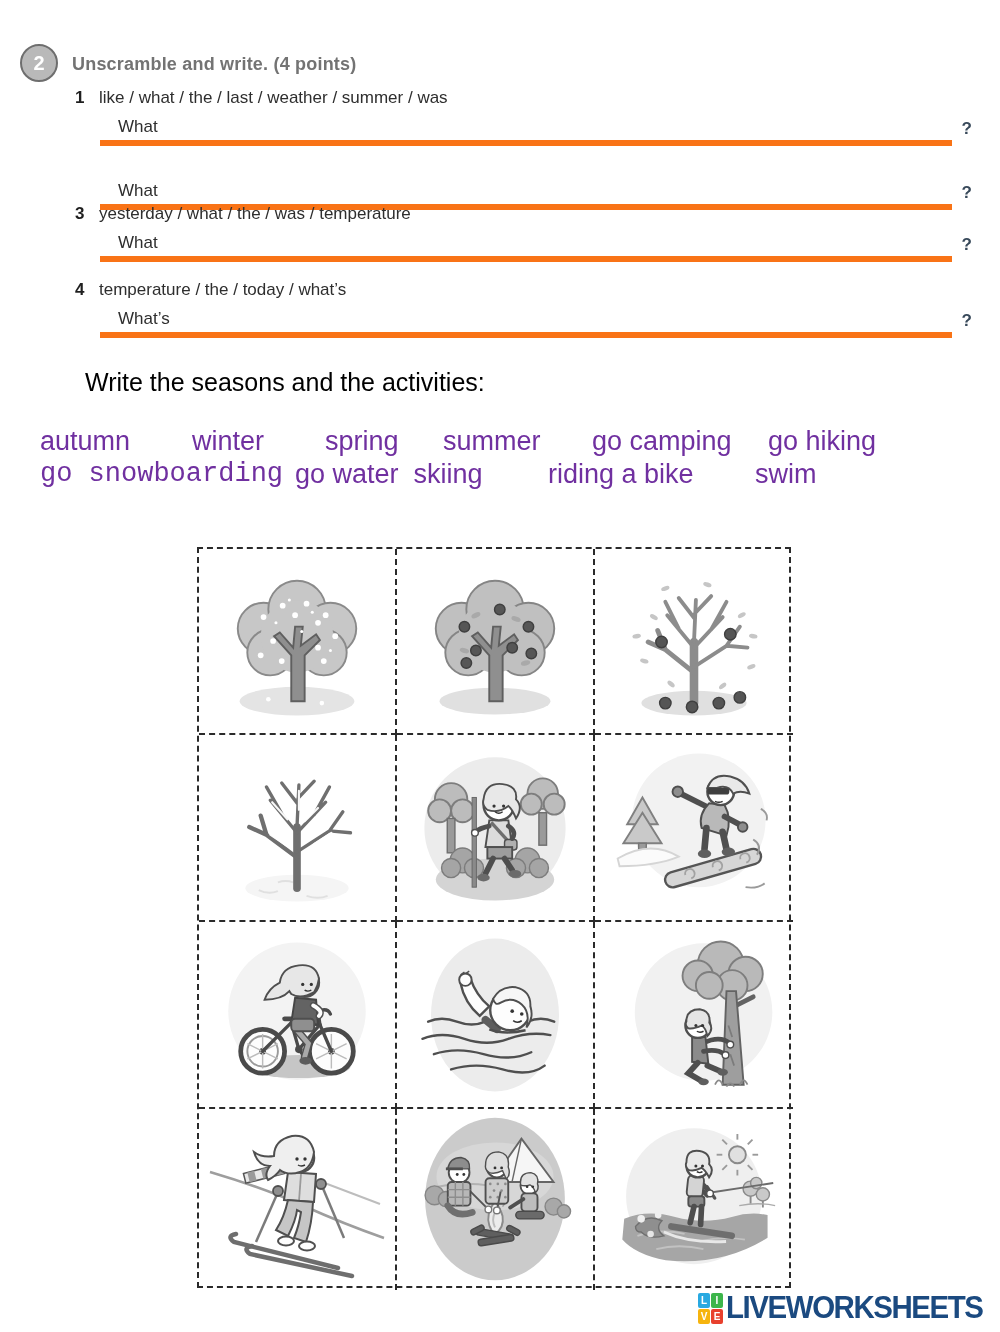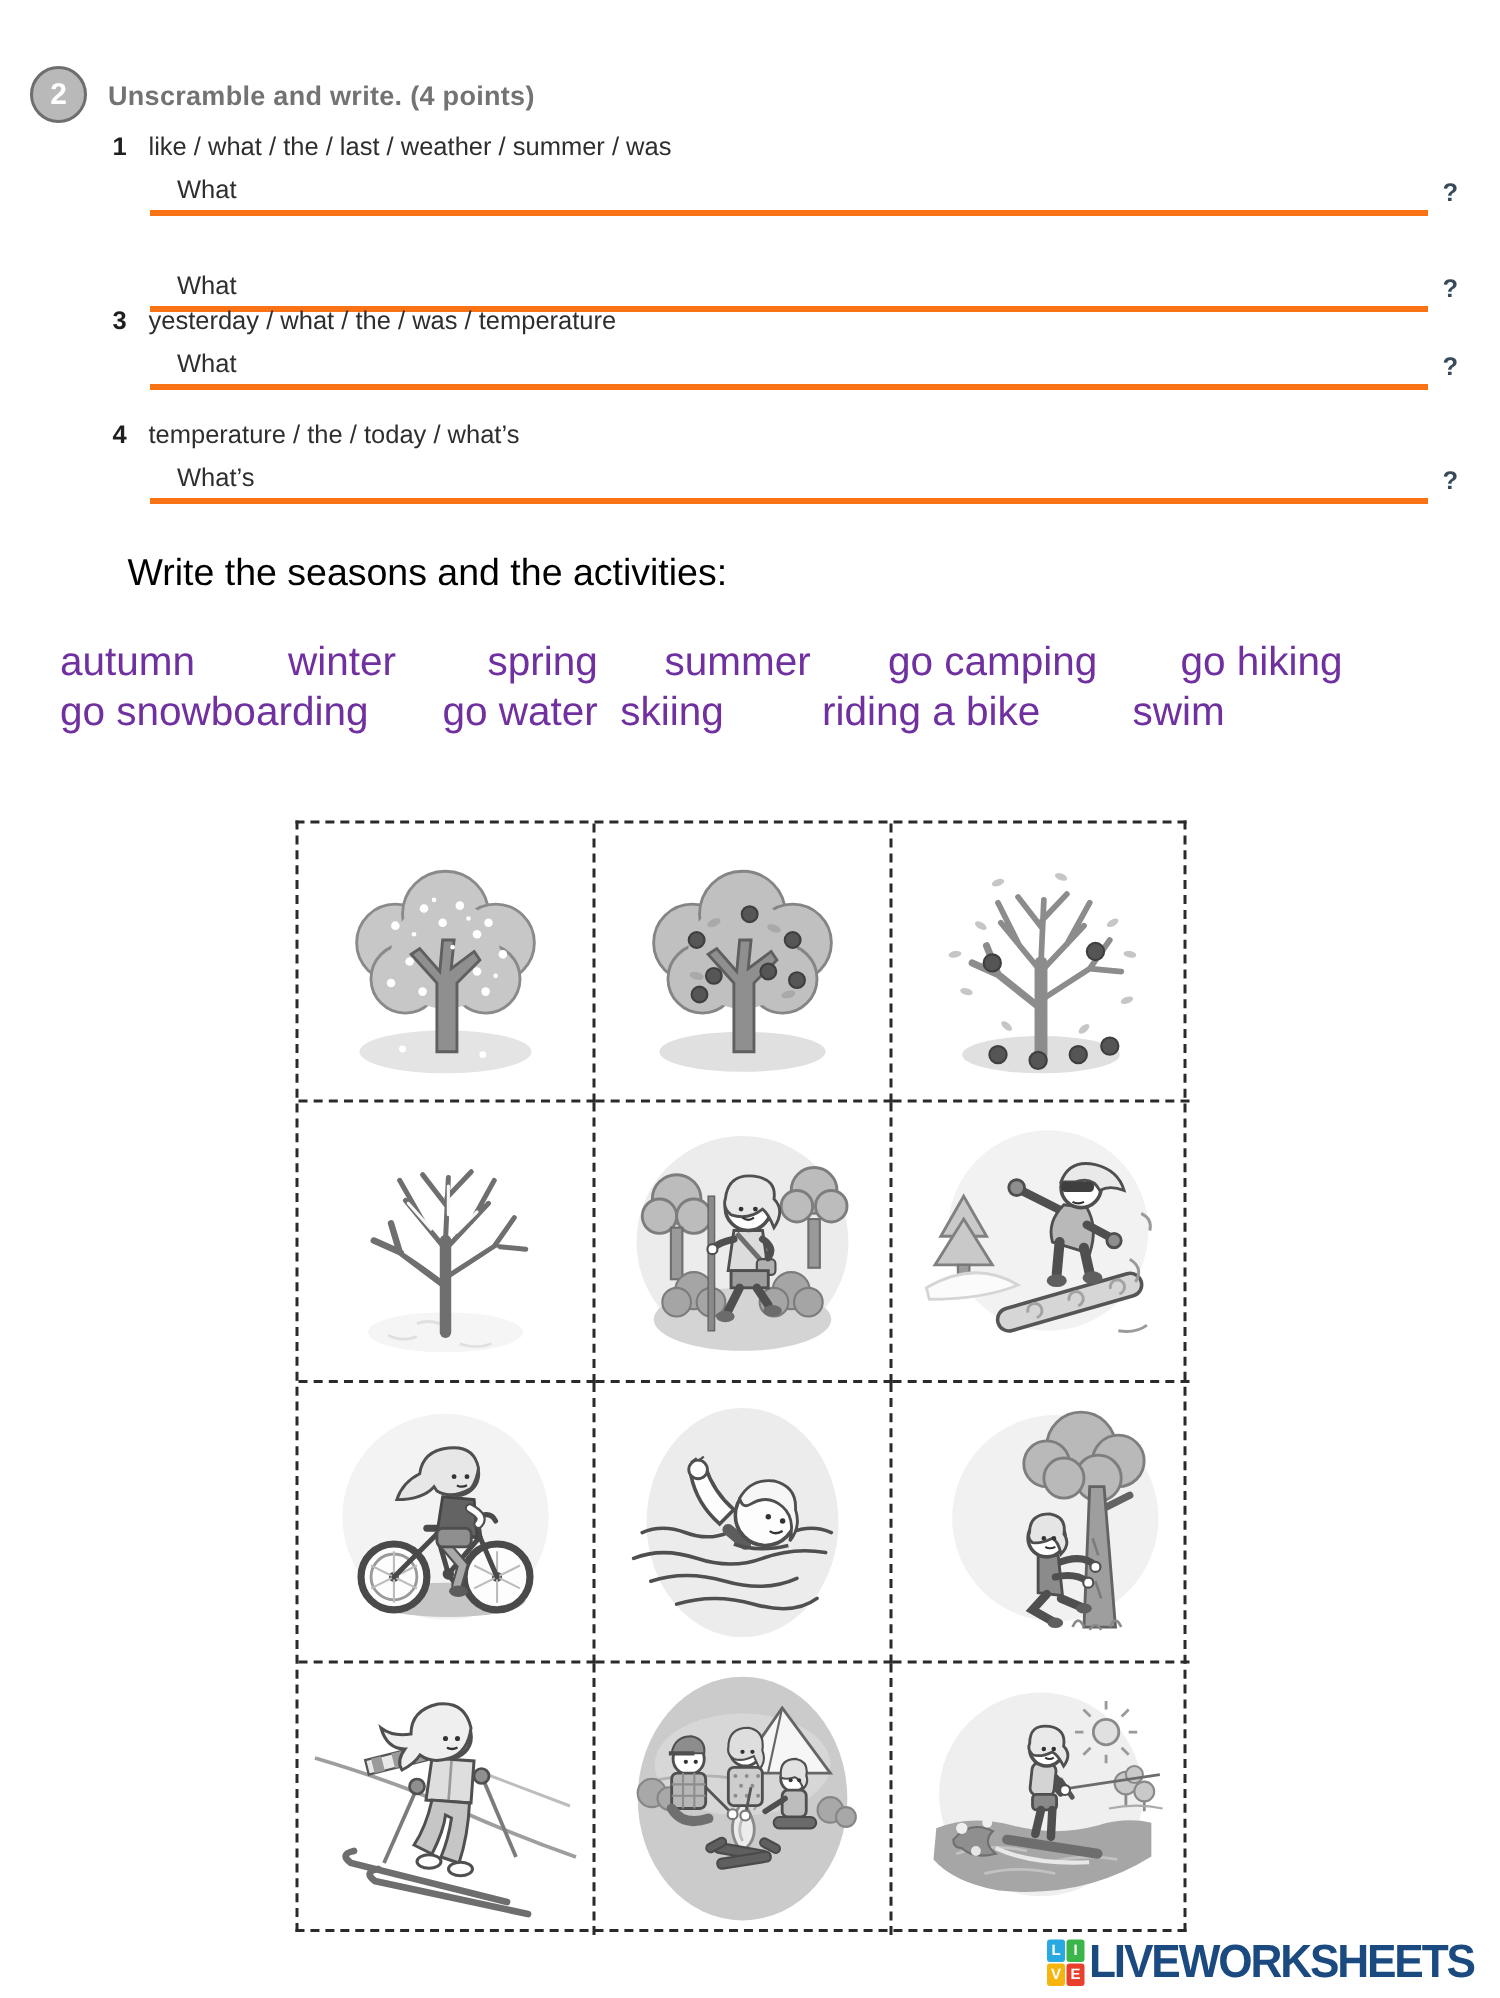--- a/index.html
+++ b/index.html
@@ -10,30 +10,30 @@
   .badge{position:absolute;left:20px;top:44px;width:34px;height:34px;border-radius:50%;
          background:#b9b9b9;border:2.5px solid #6e6e6e;display:flex;align-items:center;justify-content:center;
          color:#fff;font-weight:bold;font-size:20px;}
   .ex-title{position:absolute;left:72px;top:54px;font-size:18px;font-weight:bold;color:#737373;letter-spacing:.2px;}
 
   
   .q-item{position:absolute;left:0;width:1000px;height:54px;}
   .q1{top:88px;} .q2{top:152px;} .q3{top:204px;} .q4{top:280px;}
   .q-head{position:absolute;left:75px;top:0;font-size:17px;color:#2e2e2e;}
   .q-num{font-weight:bold;display:inline-block;width:24px;color:#1f1f1f;}
-  .q-answerline{position:absolute;left:100px;top:22px;width:852px;height:30px;border-bottom:4px solid #f97316;}
+  .q-answerline{position:absolute;left:100px;top:22px;width:852px;height:30px;border-bottom:6px solid #f97316;}
   .q-start{position:absolute;left:18px;bottom:3px;font-size:17px;color:#2e2e2e;}
   .q-mark{position:absolute;right:-20px;bottom:1px;font-size:17px;font-weight:bold;color:#38495a;}
 
   
   .heading2{position:absolute;left:85px;top:368px;font-size:25px;color:#000000;}
   .wb{position:absolute;font-size:27px;color:#7030a0;white-space:pre;}
   .wb-r1{top:426px;} .wb-r2{top:459px;}
-  .wb-a{left:40px;} .wb-b{left:192px;} .wb-c{left:325px;} .wb-d{left:443px;} .wb-e{left:592px;} .wb-f{left:768px;margin-left:19px;}
-  .wb-g{left:40px;} .wb-h{left:295px;} .wb-i{left:548px;} .wb-j{left:755px;}
+  .wb-a{left:40px;} .wb-b{left:192px;} .wb-c{left:325px;} .wb-d{left:443px;} .wb-e{left:592px;} .wb-f{left:768px;}
+  .wb-g{left:40px;font-family:Liberation Mono, monospace;} .wb-h{left:295px;} .wb-i{left:548px;} .wb-j{left:755px;}
 
   
   .grid{position:absolute;left:197px;top:547px;width:594px;height:741px;
         display:grid;grid-template-columns:198px 198px 198px;grid-template-rows:186px 187px 187px 181px;
         border:2px dashed #2a2a2a;box-sizing:border-box;}
   .cell{border-right:2px dashed #2a2a2a;border-bottom:2px dashed #2a2a2a;box-sizing:border-box;
         display:flex;align-items:center;justify-content:center;overflow:hidden;}
   .cell:nth-child(3n){border-right:none;}
   .cell:nth-child(n+10){border-bottom:none;}
   .cell svg{display:block;}

